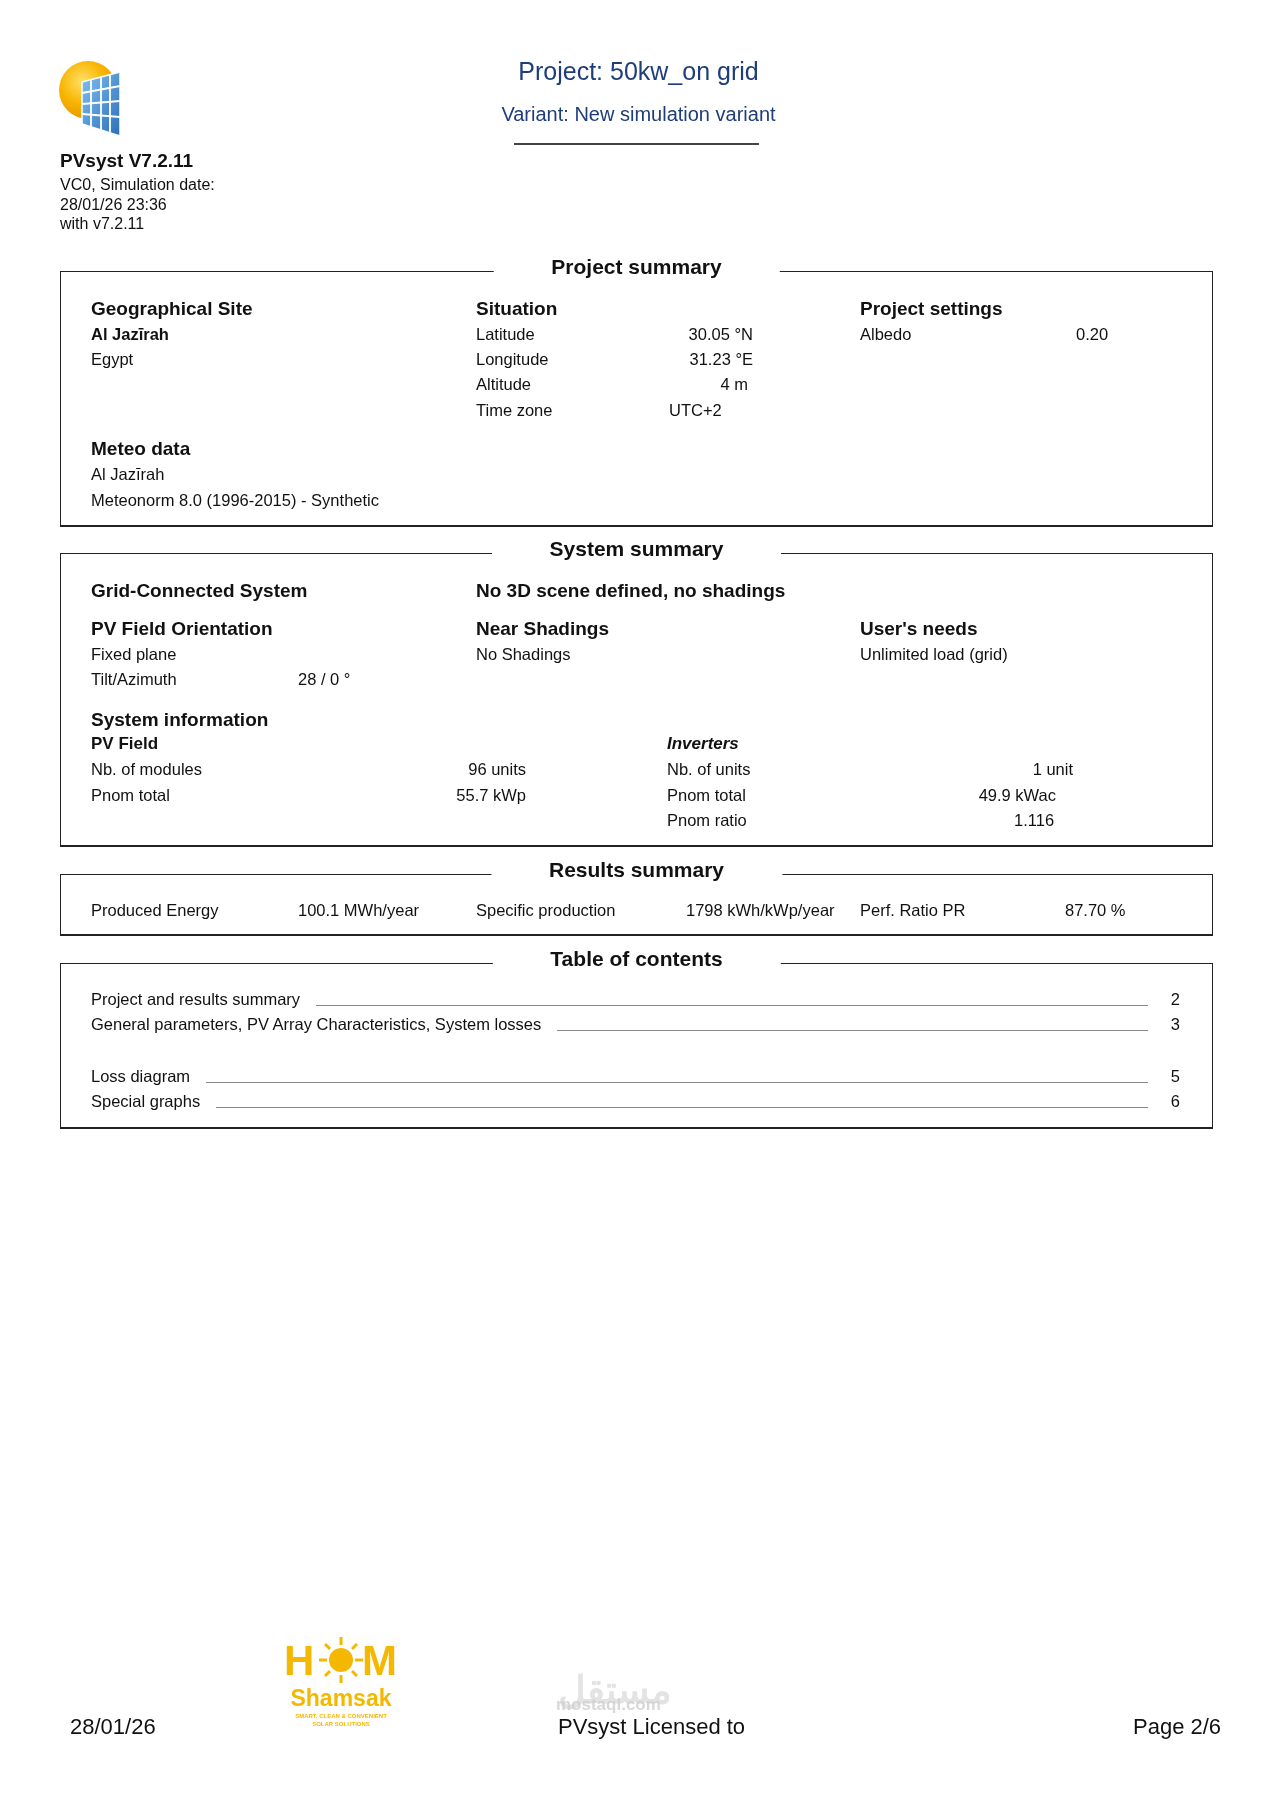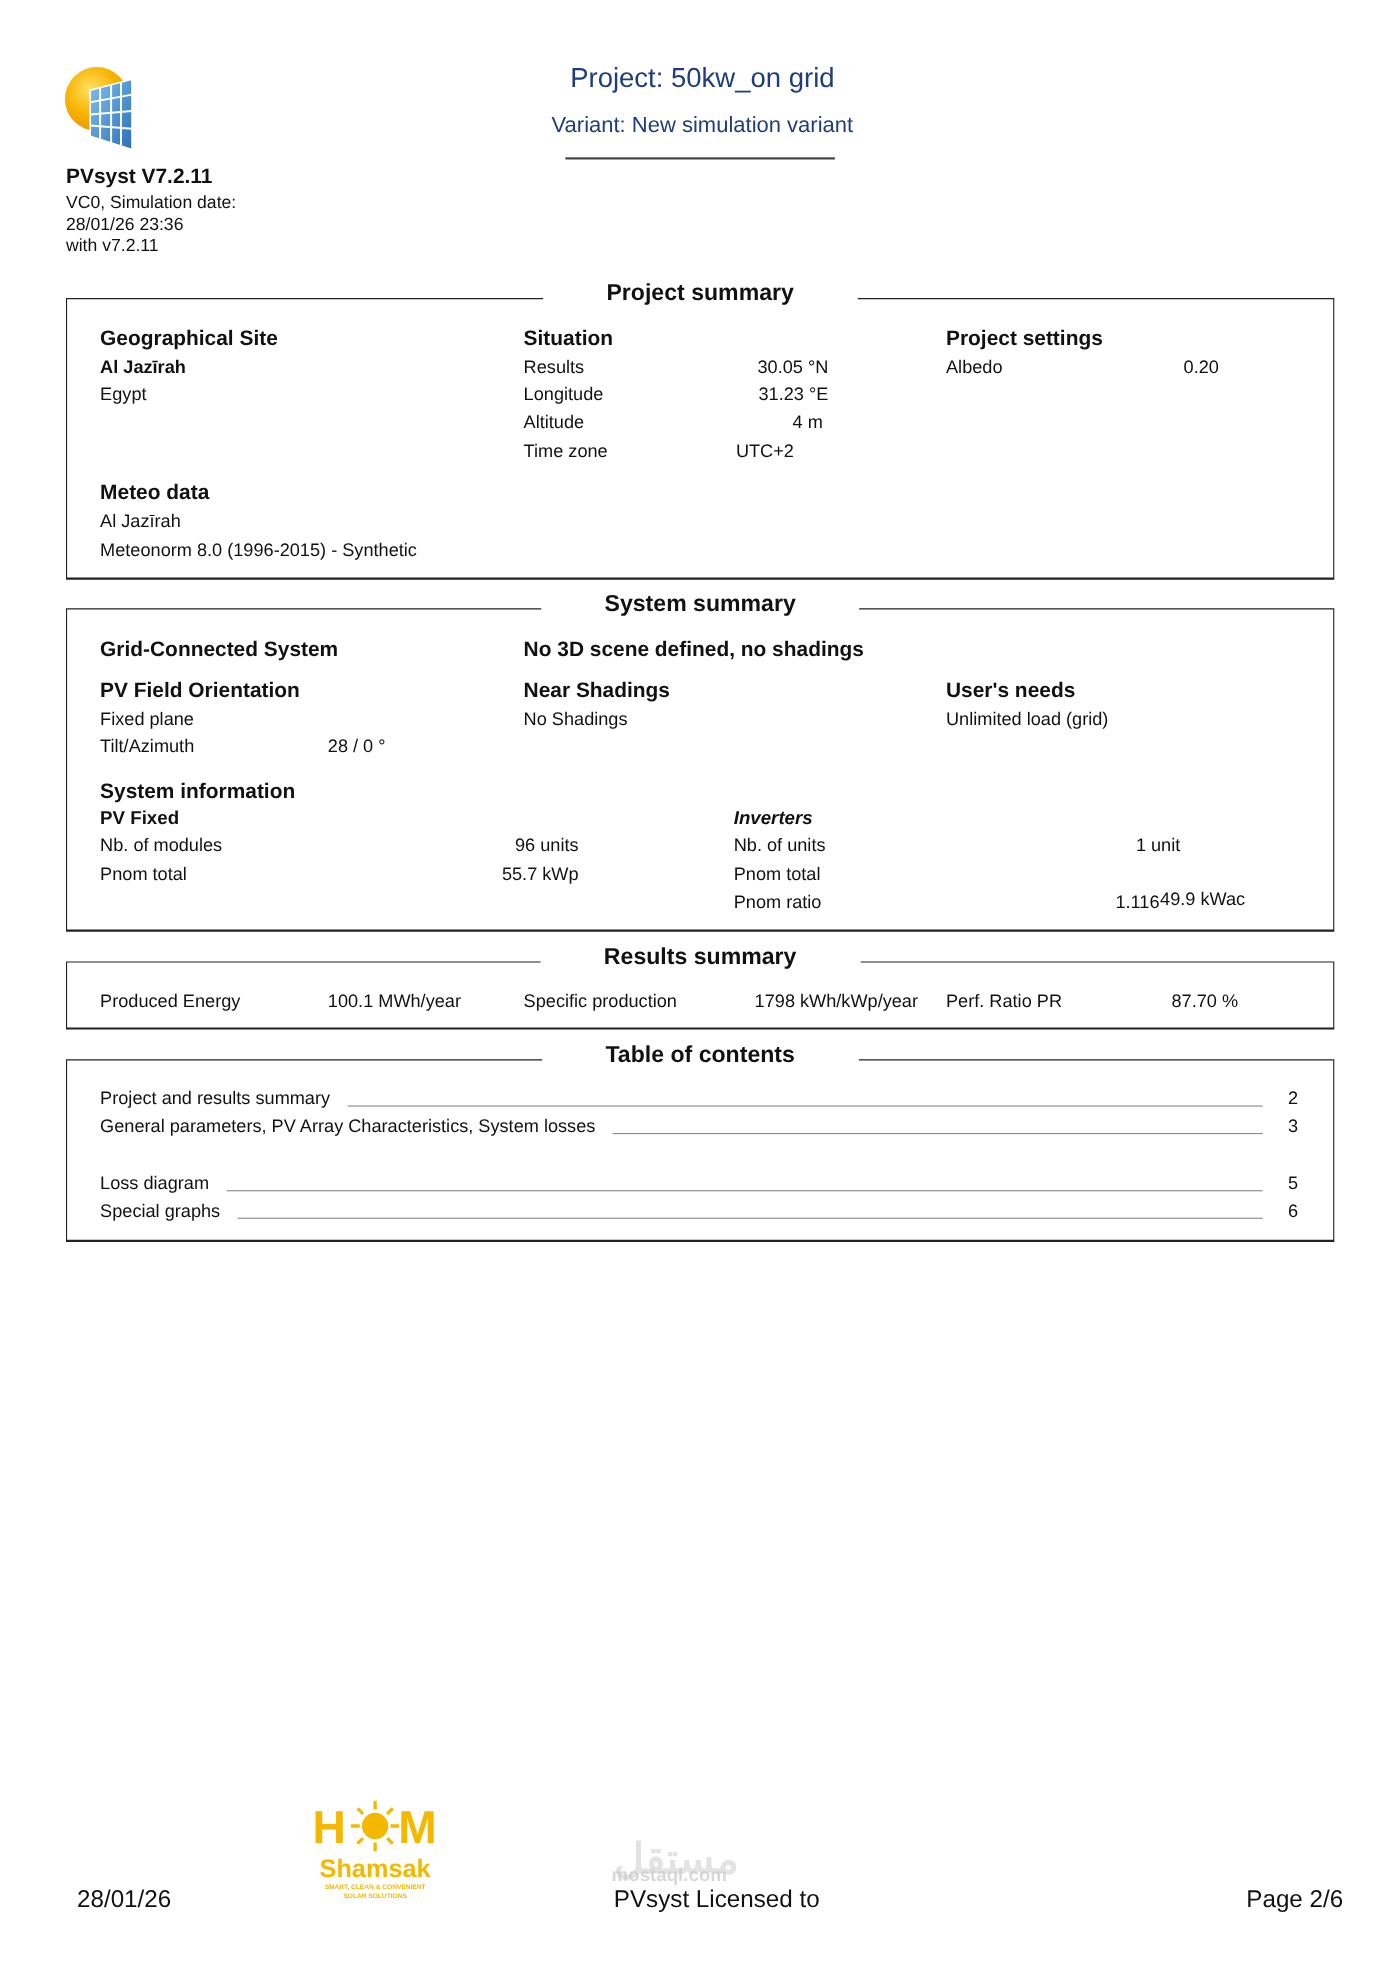--- a/index.html
+++ b/index.html
@@ -69,21 +69,21 @@
 <div class="abs variant">Variant: New simulation variant</div>
 <div class="abs title-rule"></div>
 
 <div class="box" style="top:271px;height:253px;">
   <div class="box-title">Project summary</div>
   <div class="h" style="left:30px;top:26px;">Geographical Site</div>
   <div class="tb" style="left:30px;top:53px;">Al Jazīrah</div>
   <div class="t" style="left:30px;top:78px;">Egypt</div>
 
   <div class="h" style="left:415px;top:26px;">Situation</div>
-  <div class="t" style="left:415px;top:53px;">Results</div>
+  <div class="t" style="left:415px;top:53px;">Latitude</div>
   <div class="t r" style="left:560px;width:132px;top:53px;">30.05 °N</div>
   <div class="t" style="left:415px;top:78px;">Longitude</div>
   <div class="t r" style="left:560px;width:132px;top:78px;">31.23 °E</div>
   <div class="t" style="left:415px;top:103px;">Altitude</div>
   <div class="t r" style="left:560px;width:127px;top:103px;">4 m</div>
   <div class="t" style="left:415px;top:129px;">Time zone</div>
   <div class="t" style="left:608px;top:129px;">UTC+2</div>
 
   <div class="h" style="left:799px;top:26px;">Project settings</div>
   <div class="t" style="left:799px;top:53px;">Albedo</div>
@@ -104,31 +104,31 @@
   <div class="t" style="left:30px;top:116px;">Tilt/Azimuth</div>
   <div class="t" style="left:237px;top:116px;">28 / 0 °</div>
 
   <div class="h" style="left:415px;top:64px;">Near Shadings</div>
   <div class="t" style="left:415px;top:91px;">No Shadings</div>
 
   <div class="h" style="left:799px;top:64px;">User's needs</div>
   <div class="t" style="left:799px;top:91px;">Unlimited load (grid)</div>
 
   <div class="h" style="left:30px;top:155px;">System information</div>
-  <div class="hs" style="left:30px;top:180px;">PV Fixed</div>
+  <div class="hs" style="left:30px;top:180px;">PV Field</div>
   <div class="t" style="left:30px;top:206px;">Nb. of modules</div>
   <div class="t r" style="left:360px;width:105px;top:206px;">96 units</div>
   <div class="t" style="left:30px;top:232px;">Pnom total</div>
   <div class="t r" style="left:360px;width:105px;top:232px;">55.7 kWp</div>
 
   <div class="hs" style="left:606px;top:180px;font-style:italic;">Inverters</div>
   <div class="t" style="left:606px;top:206px;">Nb. of units</div>
   <div class="t r" style="left:920px;width:92px;top:206px;">1 unit</div>
   <div class="t" style="left:606px;top:232px;">Pnom total</div>
-  <div class="t r" style="left:964px;width:107px;top:232px;margin-top:23px;">49.9 kWac</div>
+  <div class="t r" style="left:888px;width:107px;top:232px;">49.9 kWac</div>
   <div class="t" style="left:606px;top:257px;">Pnom ratio</div>
   <div class="t" style="left:953px;top:257px;">1.116</div>
 </div>
 
 <div class="box" style="top:874px;height:59px;">
   <div class="box-title">Results summary</div>
   <div class="t" style="left:30px;top:26px;">Produced Energy</div>
   <div class="t" style="left:237px;top:26px;">100.1 MWh/year</div>
   <div class="t" style="left:415px;top:26px;">Specific production</div>
   <div class="t" style="left:625px;top:26px;">1798 kWh/kWp/year</div>

